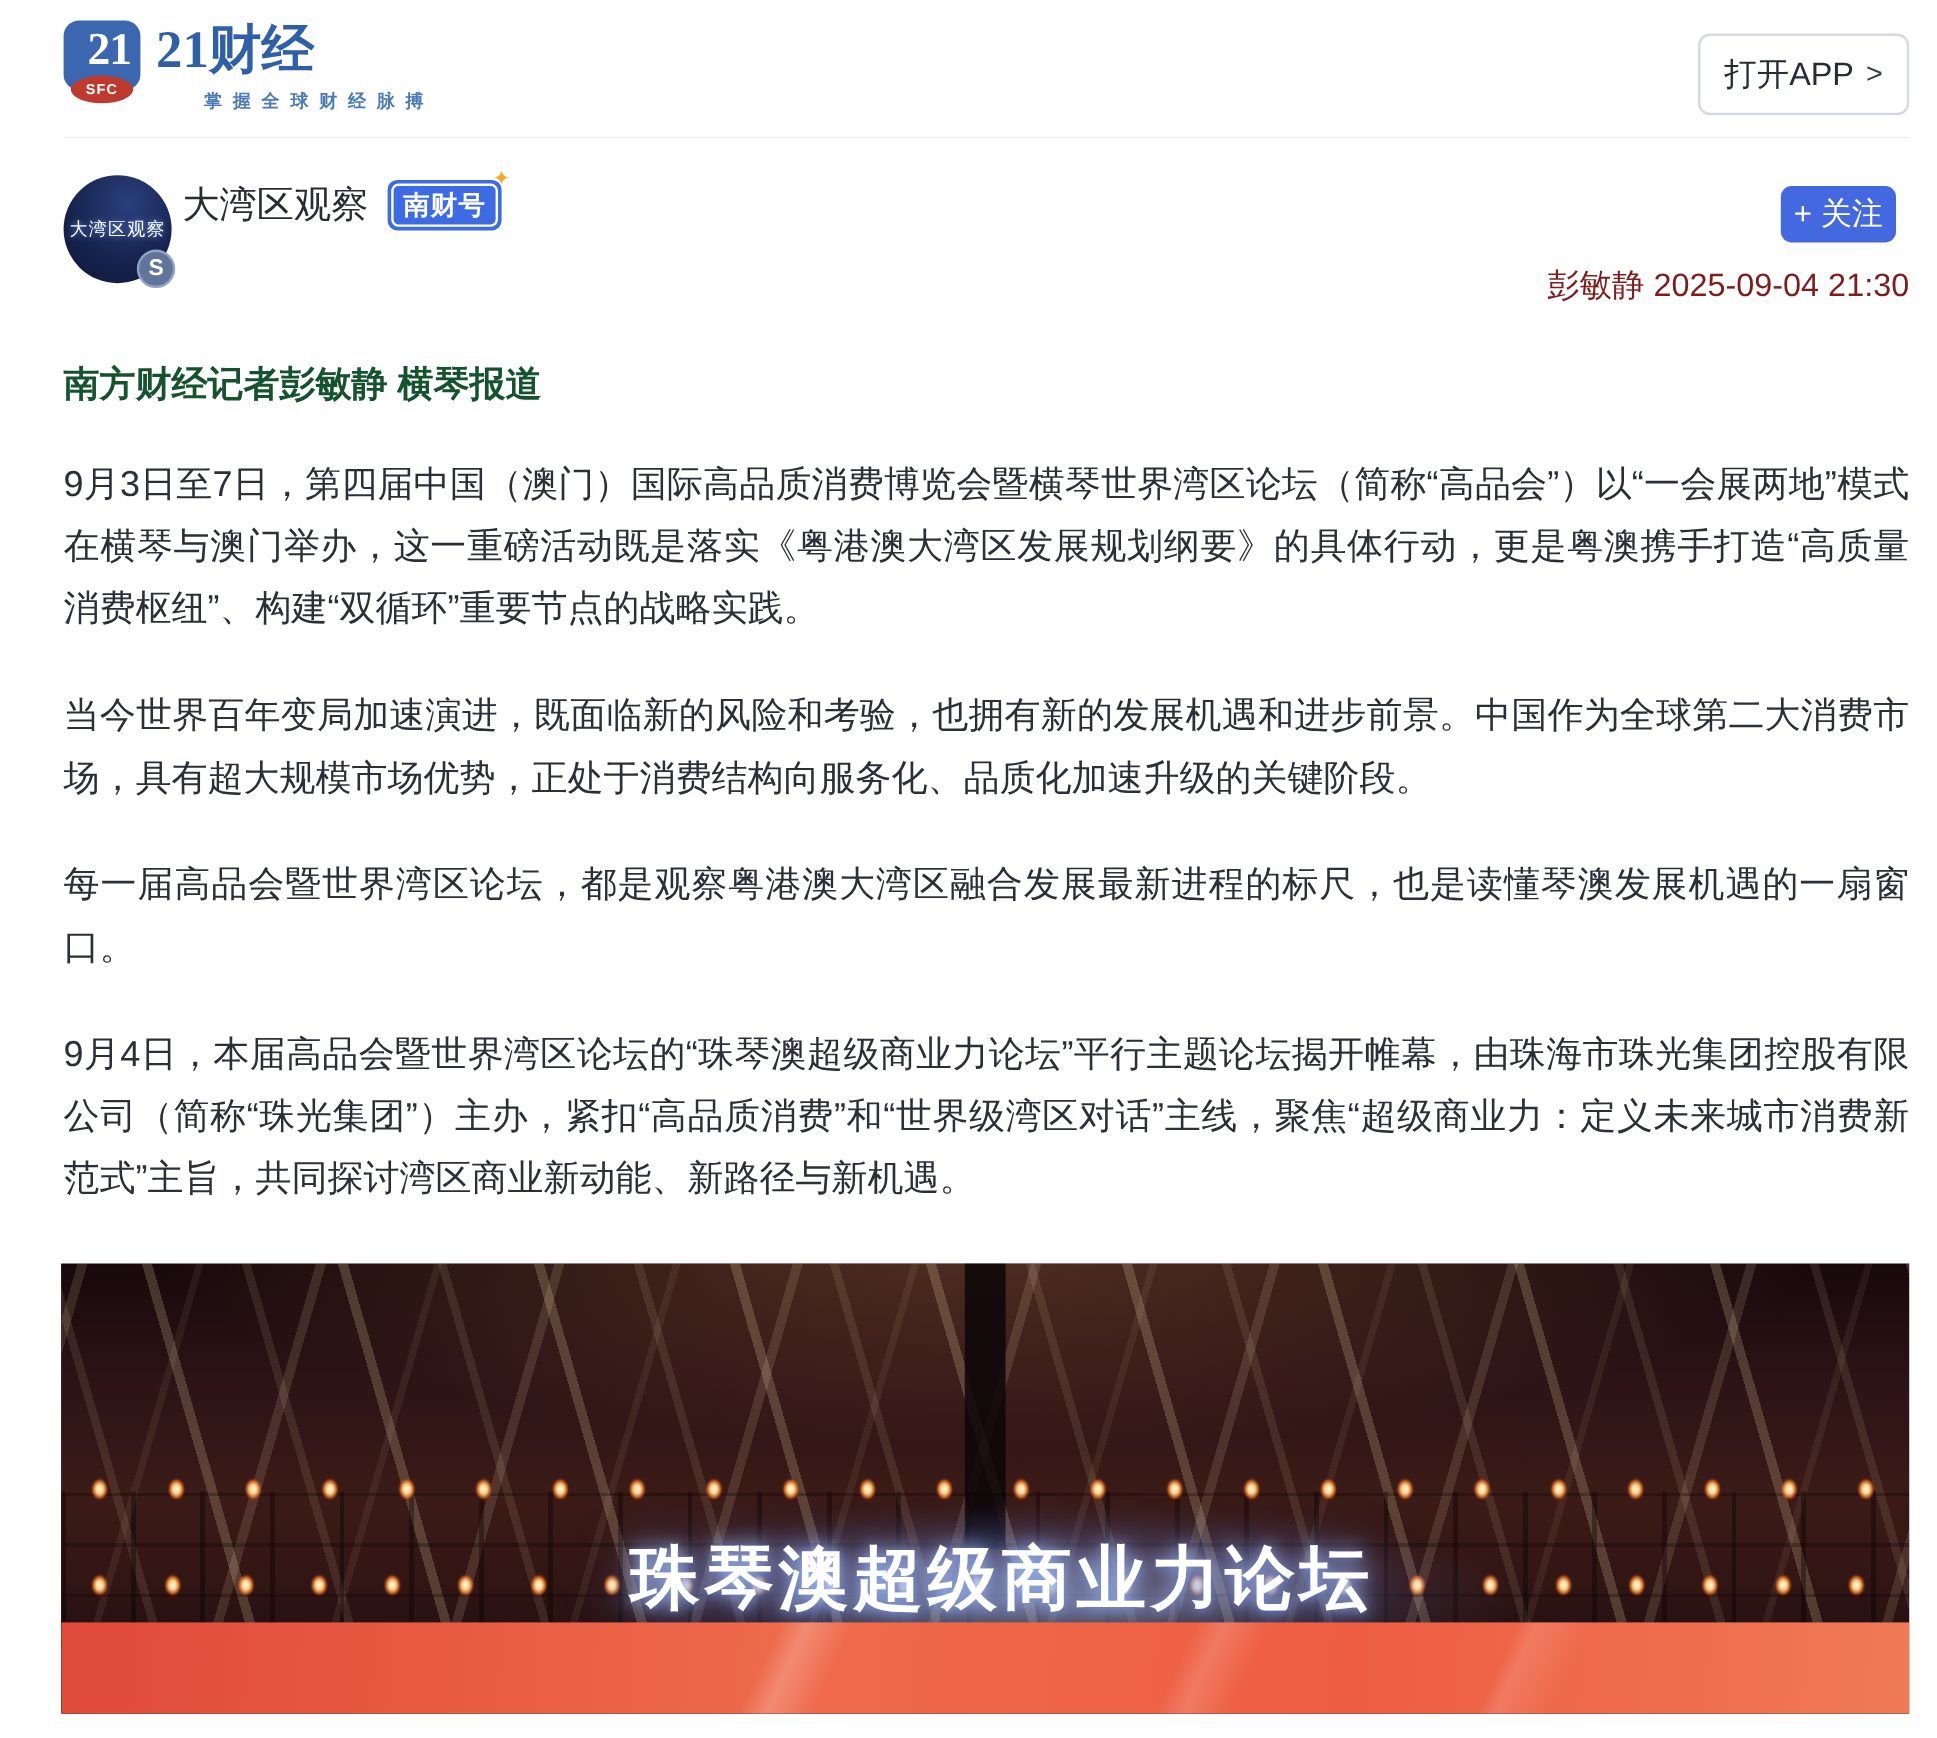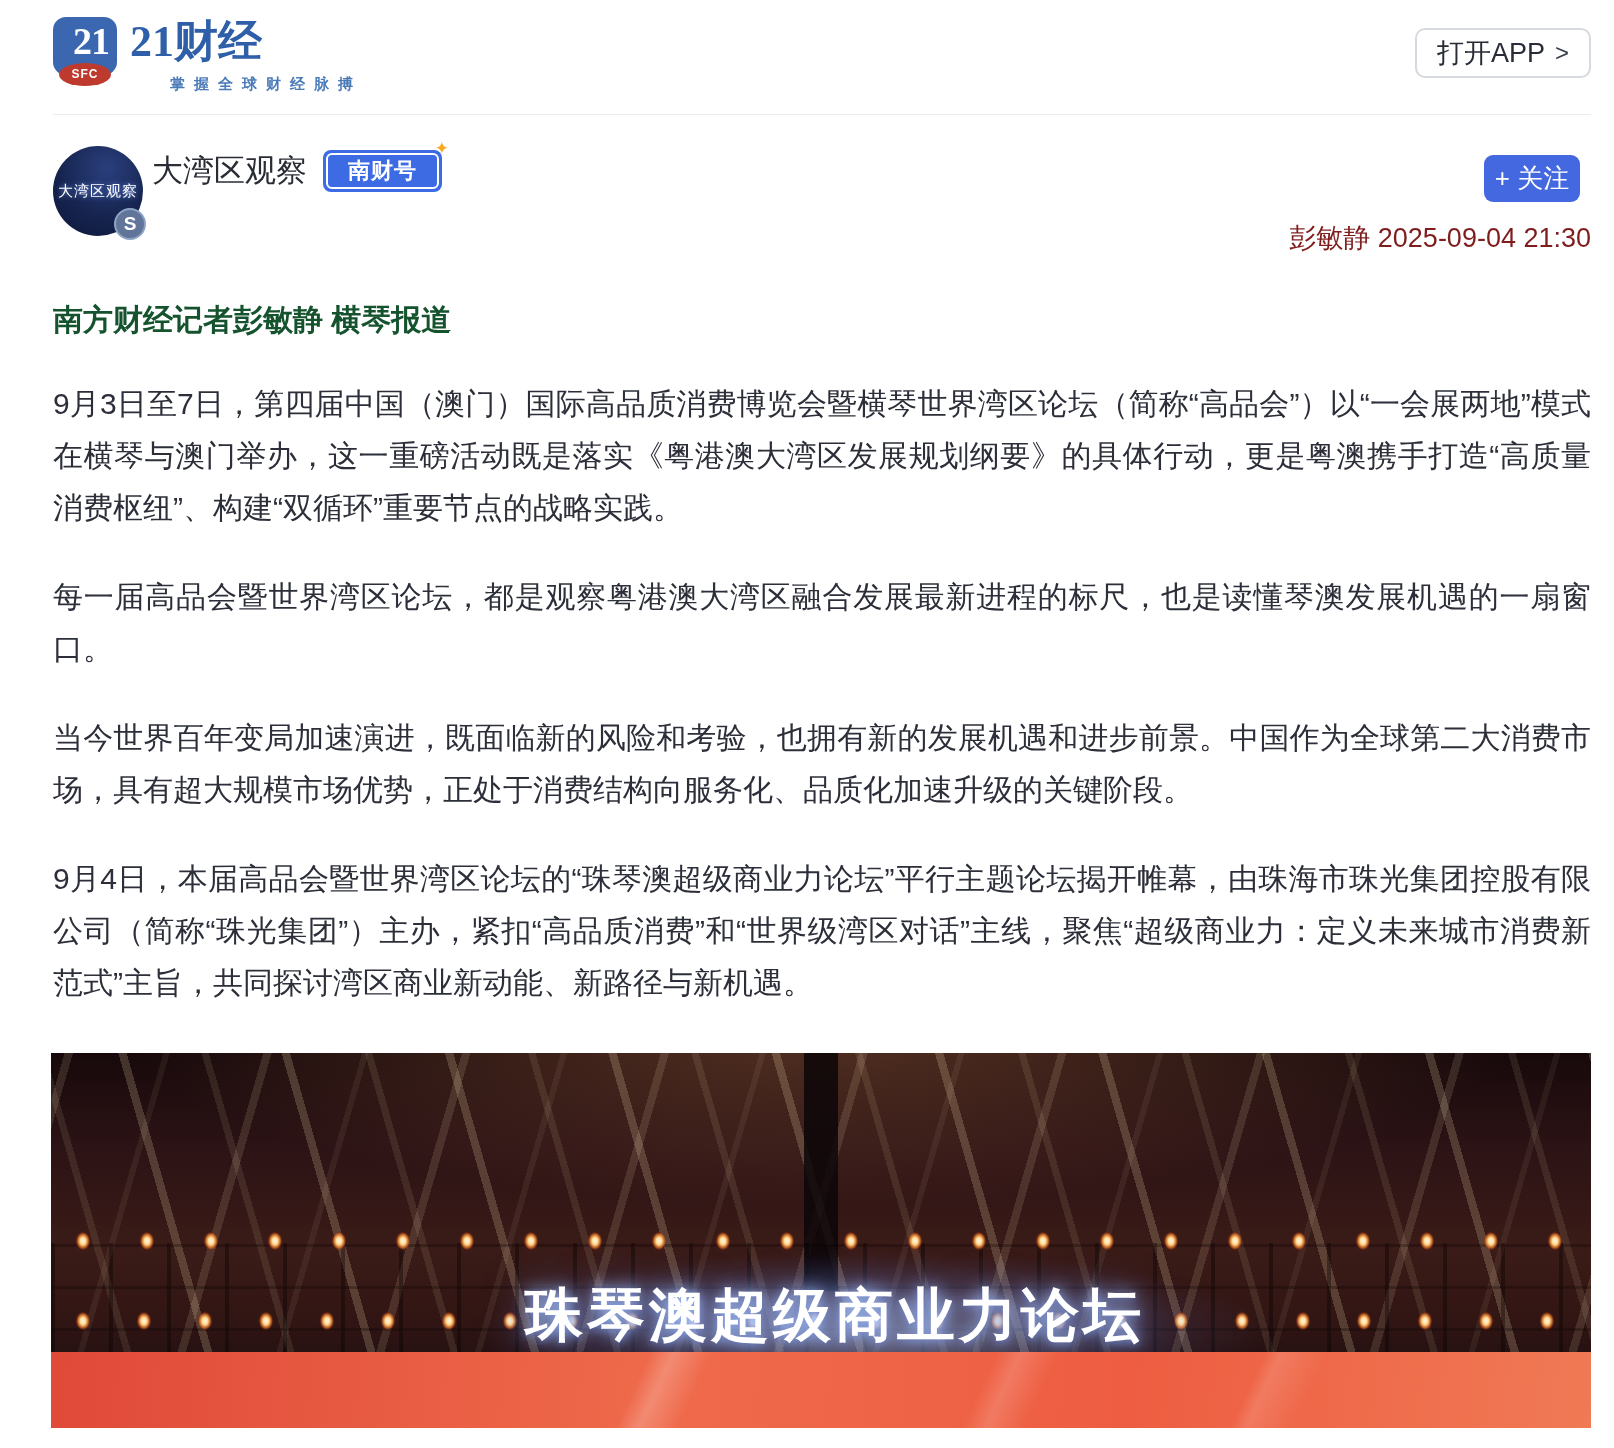--- a/index.html
+++ b/index.html
@@ -44,21 +44,21 @@
     font-family: "Liberation Serif", serif;
     font-size: 44px; font-weight: 700;
     color: var(--brand-blue, #2e5fa8); line-height: 1;
   }
   .brand-tagline {
     margin-top: 11px; font-size: 15px; font-weight: 600;
     color: #4a7ab8; letter-spacing: 9px; margin-left: 40px;
   }
   .open-app {
     position: absolute; right: 0; top: 28px;
-    height: 50px; padding: 0 20px;
+    height: 68px; padding: 0 20px;
     background: #fff; border: 2px solid #d6d9df; border-radius: 10px;
     font-size: 27px; color: #272c37;
     font-family: "Liberation Sans", sans-serif;
     display: flex; align-items: center; gap: 10px; cursor: pointer;
   }
   .open-app .chev { font-size: 24px; color: #3a3f4a; }
 
   
   .main { margin: 0 23px 0 53px; }
   h1.title {
@@ -88,21 +88,21 @@
   .author-meta { margin-left: 99px; padding-top: 4px; }
   .author-line { display: flex; align-items: center; }
   .author-name { font-size: 31px; font-weight: 500; color: #292c34; cursor: pointer; }
   .nancai-badge {
     margin-left: 16px; position: relative; display: inline-block;
     background: var(--badge-blue, #3d6be3);
     border-radius: 8px; padding: 3px; cursor: pointer;
   }
   .badge-inner {
     display: block; border: 2px solid #fff; border-radius: 6px;
-    padding: 1px 20px; color: #fff; font-size: 22px; font-weight: 700;
+    padding: 1px 8px; color: #fff; font-size: 22px; font-weight: 700;
     letter-spacing: 1px;
   }
   .badge-spark {
     position: absolute; top: -10px; right: -7px;
     color: #f6a822; font-size: 17px; line-height: 1;
   }
   .byline { margin-top: 28px; font-size: 27px; color: #7f1d1d; text-align: right; }
   .follow {
     position: absolute; right: 11px; top: 9px;
     width: 96px; height: 47px;
@@ -224,22 +224,22 @@
           <span class="badge-spark">✦</span>
         </span>
       </div>
       <div class="byline">彭敏静 2025-09-04 21:30</div>
     </div>
     <button class="follow">+ 关注</button>
   </div>
 
   <p class="lead">南方财经记者彭敏静 横琴报道</p>
   <p class="body">9月3日至7日，第四届中国（澳门）国际高品质消费博览会暨横琴世界湾区论坛（简称“高品会”）以“一会展两地”模式在横琴与澳门举办，这一重磅活动既是落实《粤港澳大湾区发展规划纲要》的具体行动，更是粤澳携手打造“高质量消费枢纽”、构建“双循环”重要节点的战略实践。</p>
+  <p class="body">当今世界百年变局加速演进，既面临新的风险和考验，也拥有新的发展机遇和进步前景。中国作为全球第二大消费市场，具有超大规模市场优势，正处于消费结构向服务化、品质化加速升级的关键阶段。</p>
   <p class="body">每一届高品会暨世界湾区论坛，都是观察粤港澳大湾区融合发展最新进程的标尺，也是读懂琴澳发展机遇的一扇窗口。</p>
-  <p class="body">当今世界百年变局加速演进，既面临新的风险和考验，也拥有新的发展机遇和进步前景。中国作为全球第二大消费市场，具有超大规模市场优势，正处于消费结构向服务化、品质化加速升级的关键阶段。</p>
   <p class="body">9月4日，本届高品会暨世界湾区论坛的“珠琴澳超级商业力论坛”平行主题论坛揭开帷幕，由珠海市珠光集团控股有限公司（简称“珠光集团”）主办，紧扣“高品质消费”和“世界级湾区对话”主线，聚焦“超级商业力：定义未来城市消费新范式”主旨，共同探讨湾区商业新动能、新路径与新机遇。</p>
 
   <figure class="photo">
     <div class="ph ceiling"></div>
     <div class="ph glow-top"></div>
     <div class="ph beams-a"></div>
     <div class="ph beams-b"></div>
     <div class="ph column"></div>
     <div class="ph truss"></div>
     <div class="ph lights1"></div>

